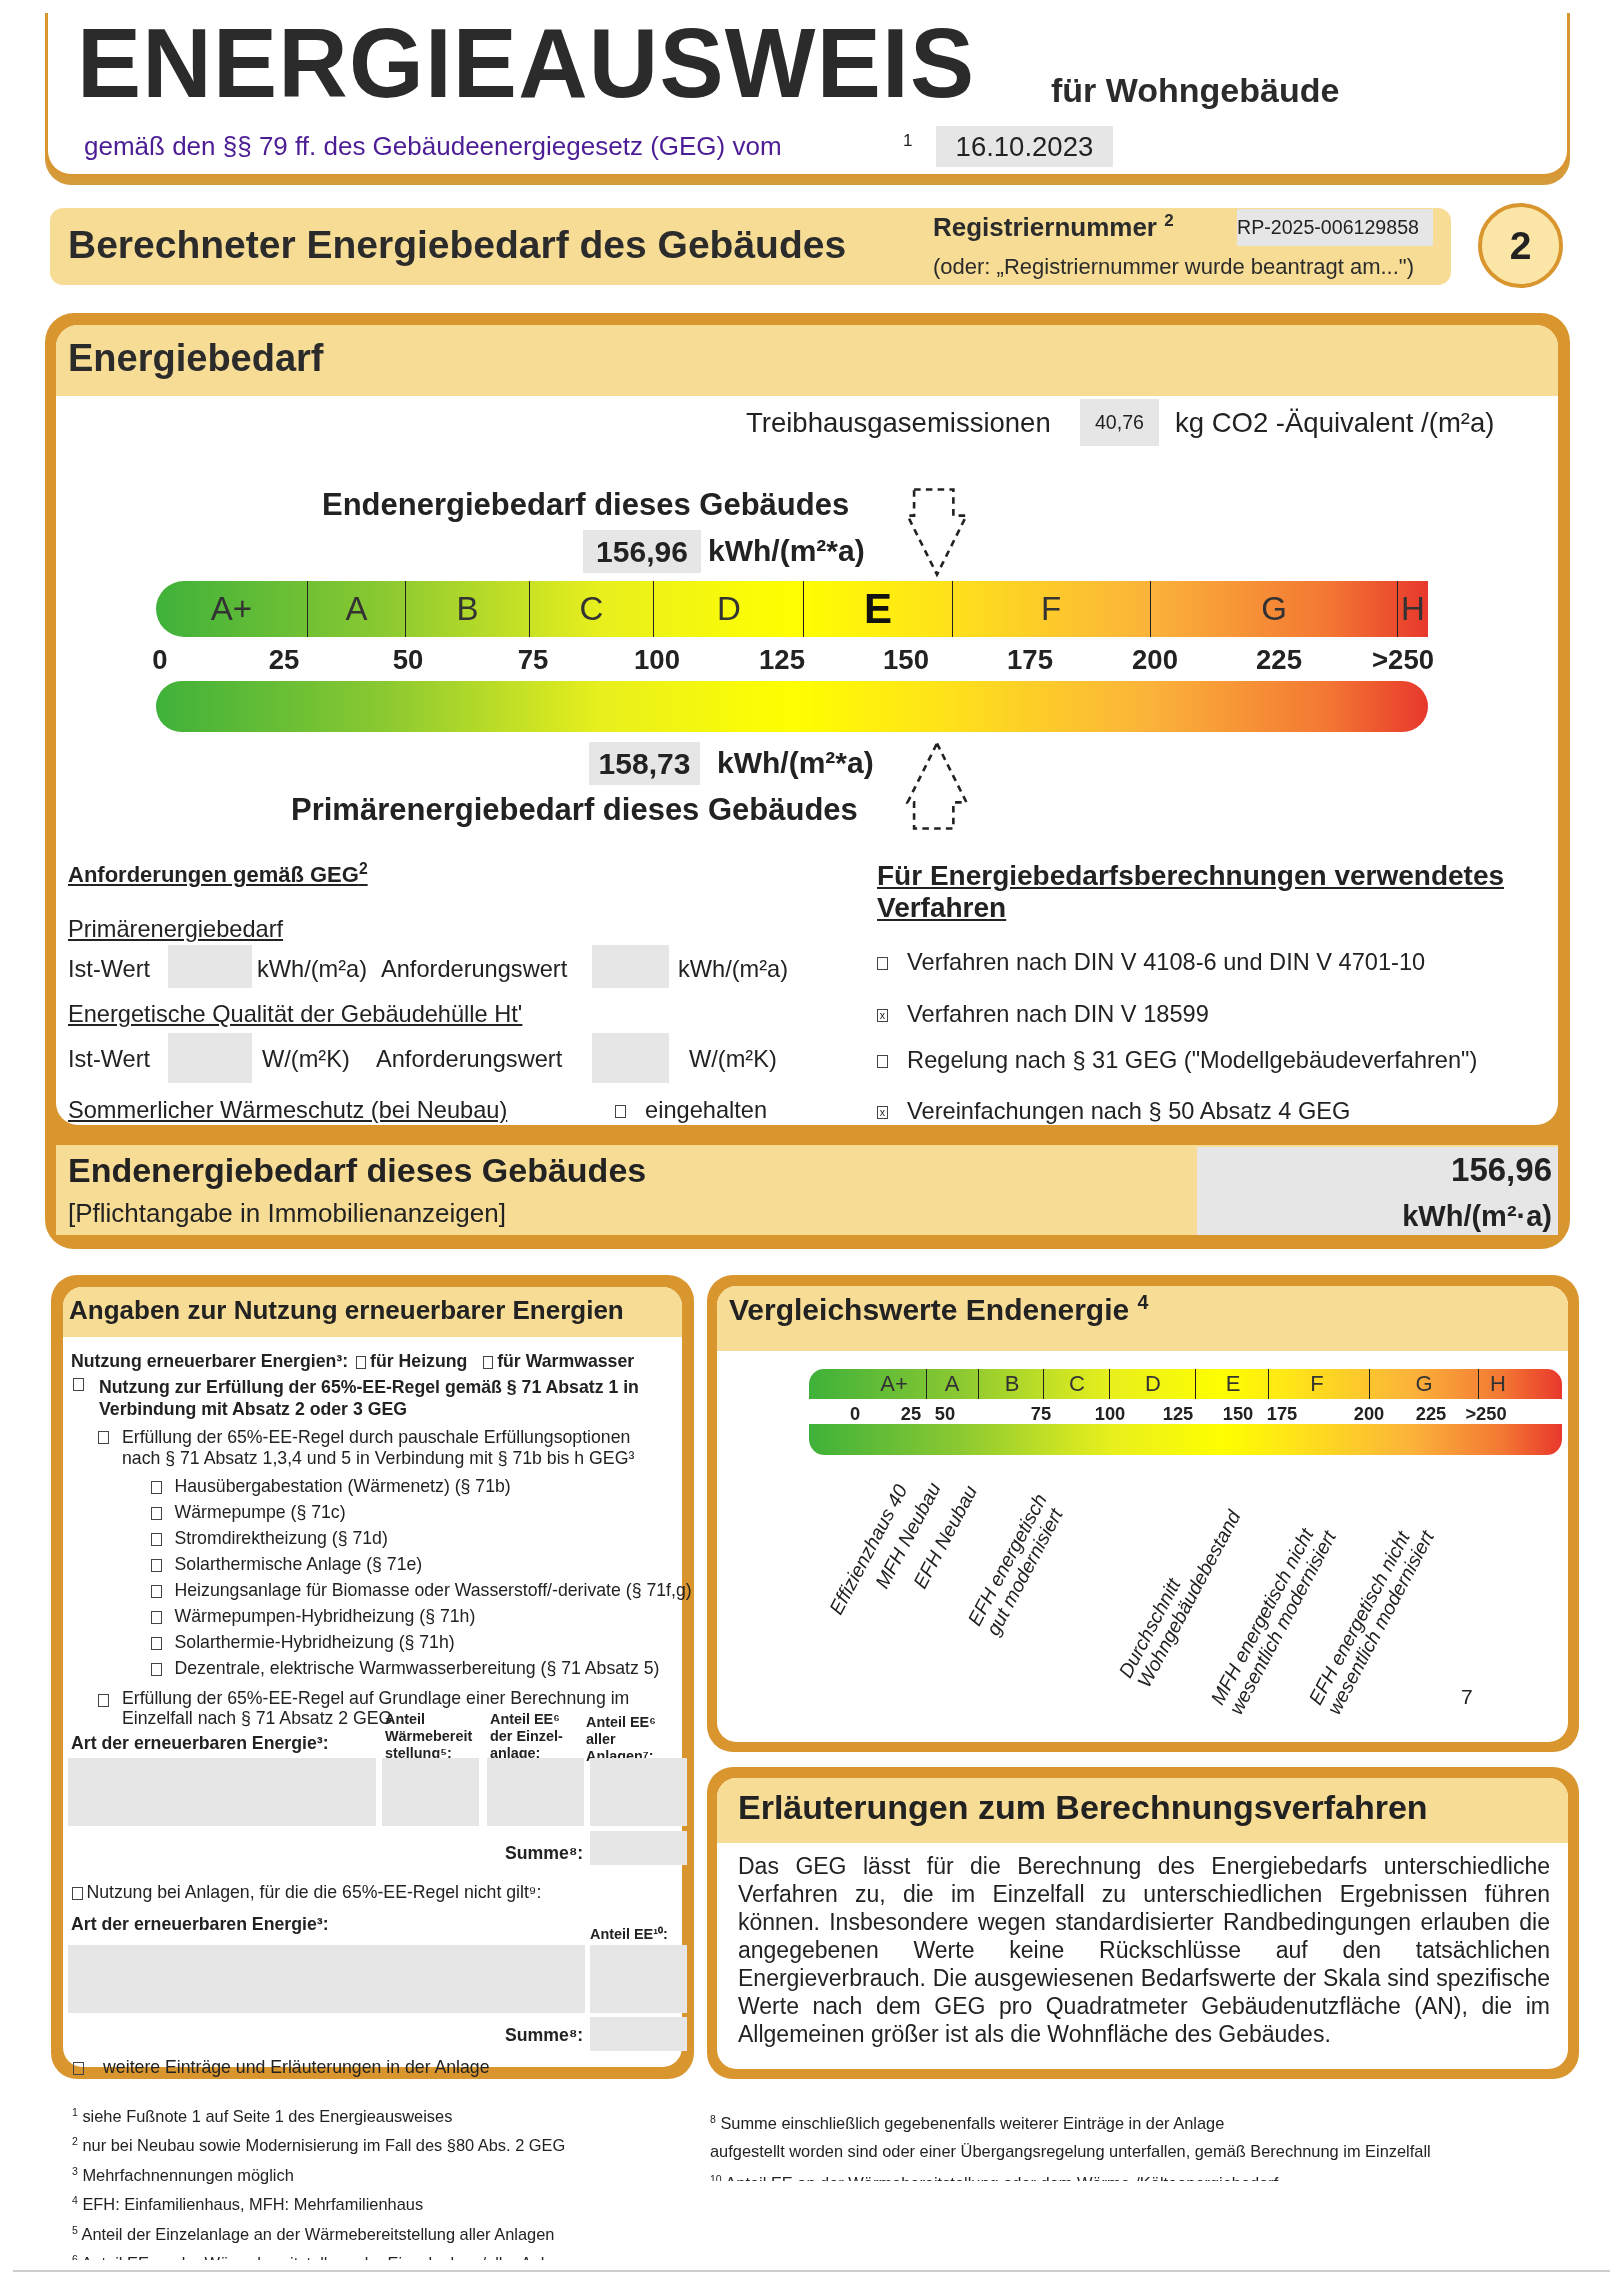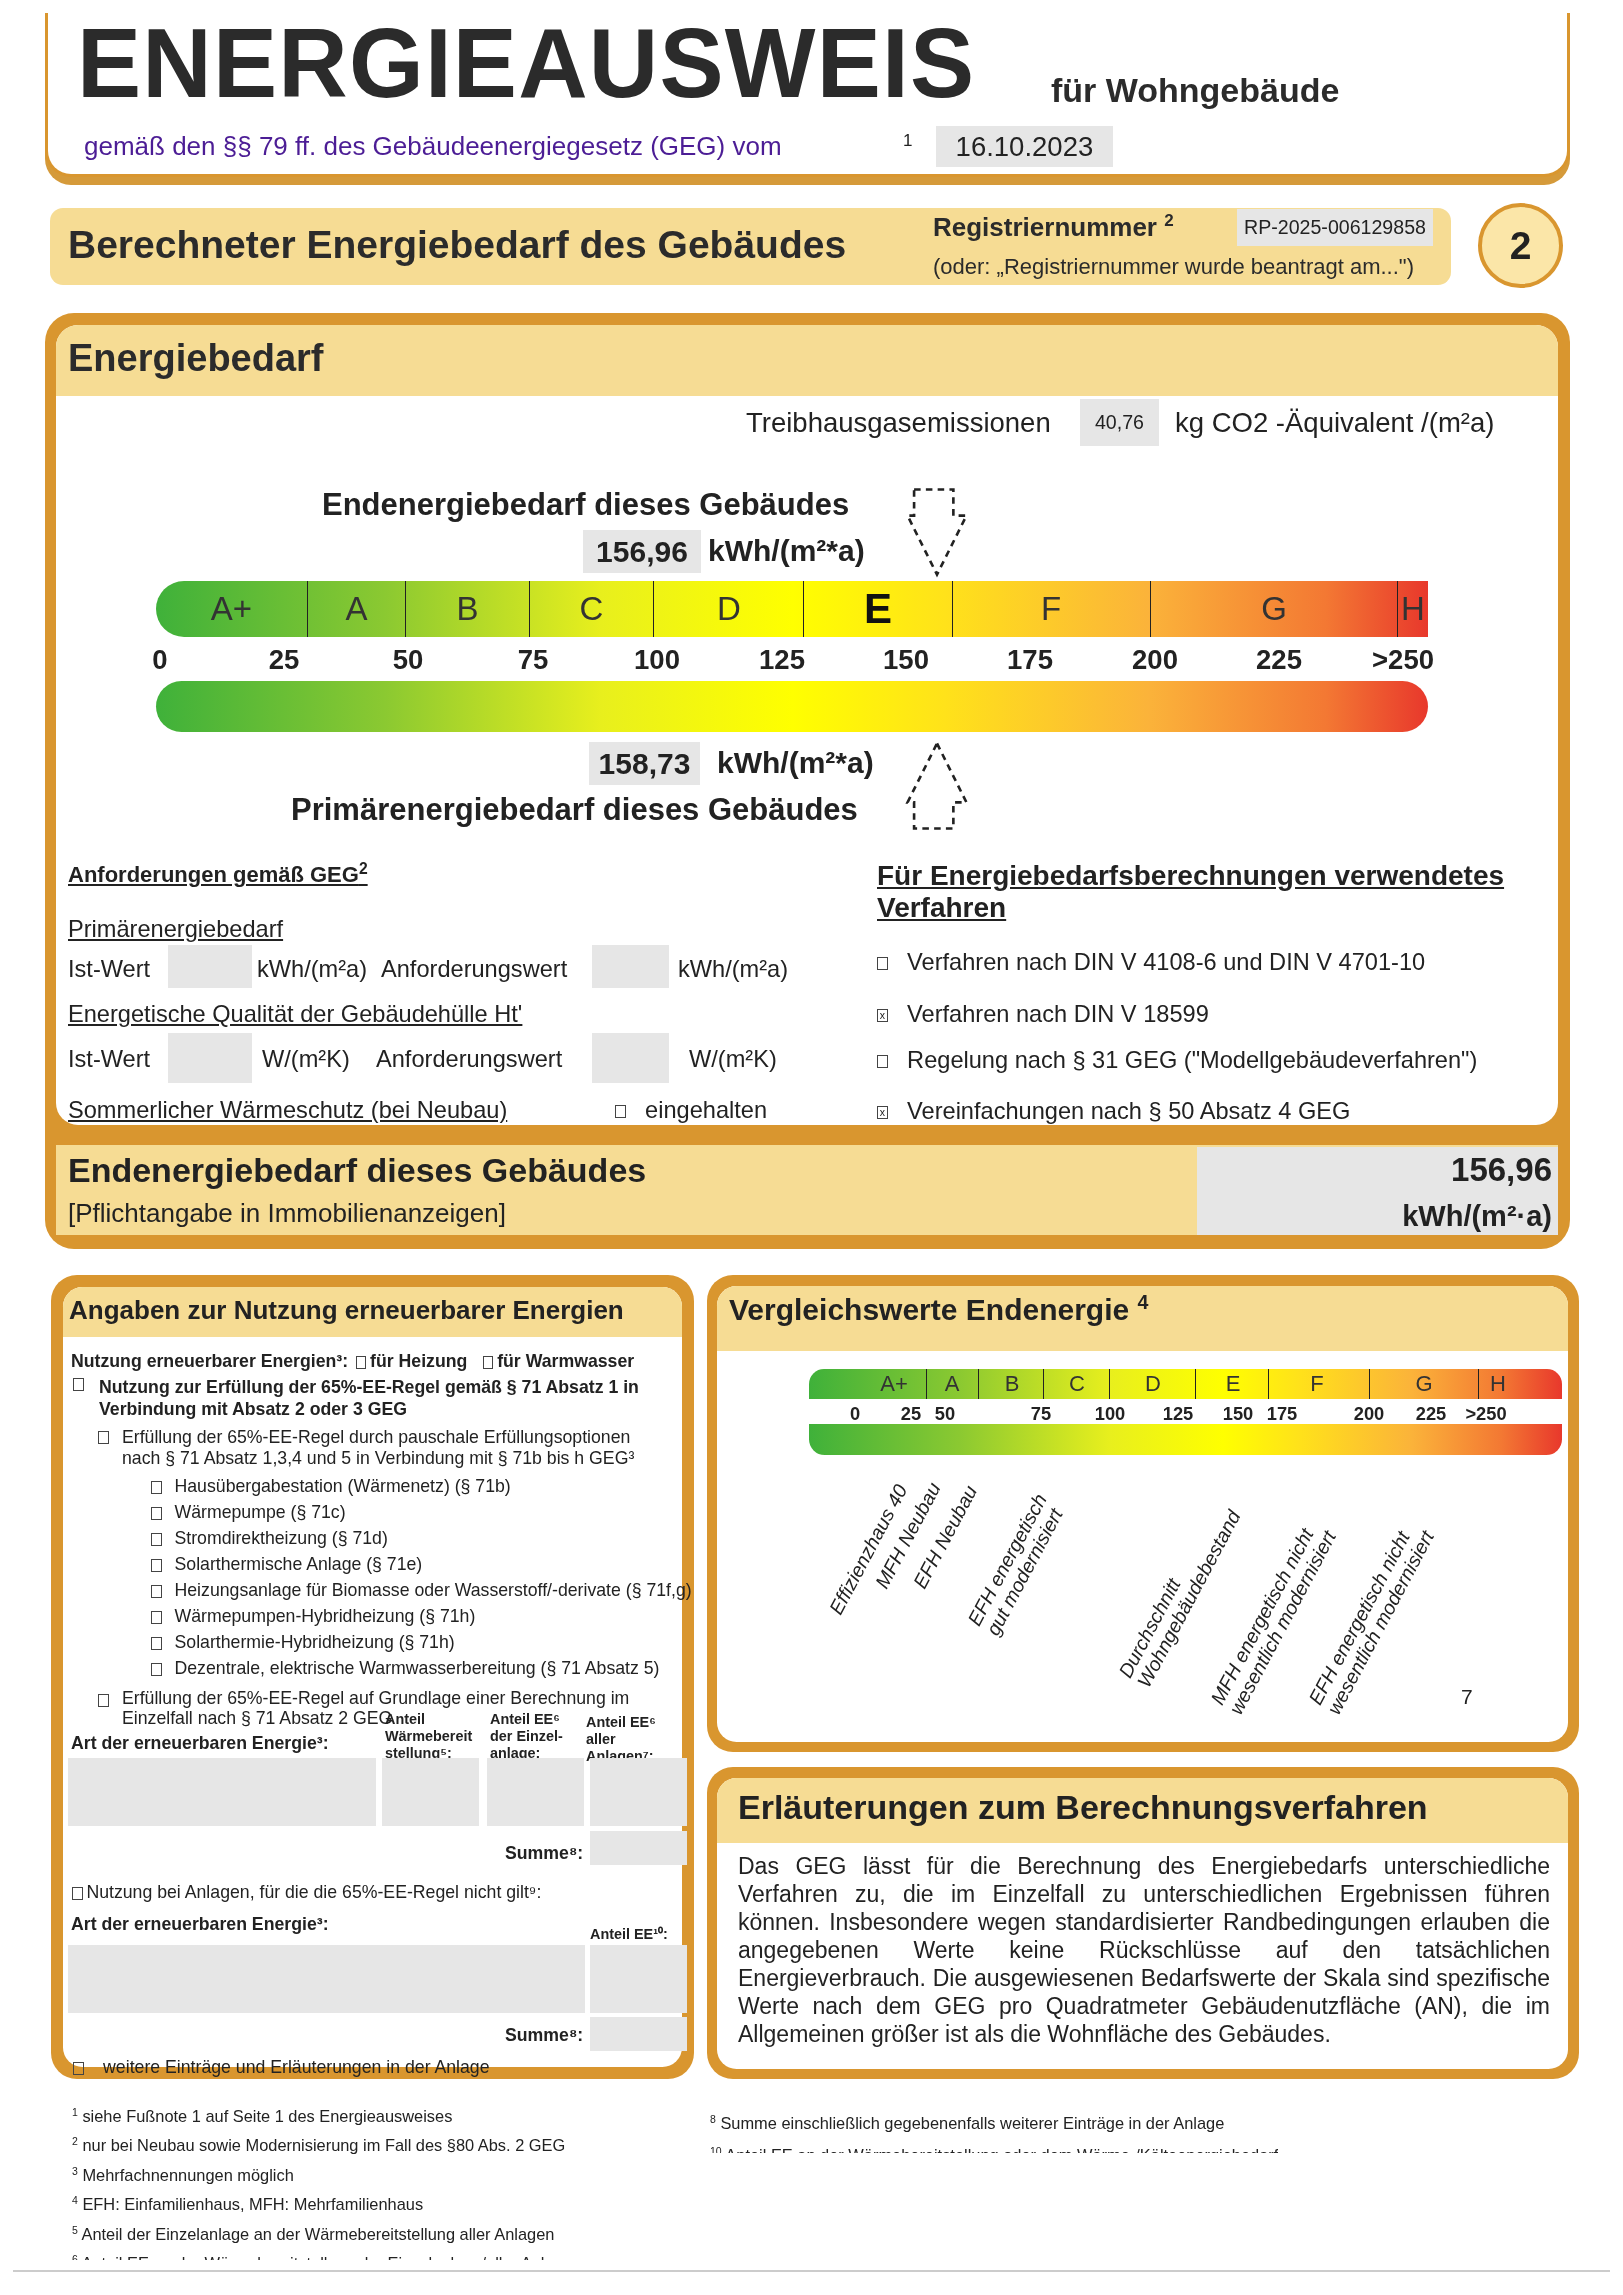--- a/index.html
+++ b/index.html
@@ -10,21 +10,21 @@
   .title-big{left:77px;top:14.4px;font-size:98px;font-weight:bold;letter-spacing:1.3px;color:#2b2b2b;line-height:1;transform:scaleX(0.98);transform-origin:left;}
   .title-sub{left:1051px;top:71px;font-size:34px;font-weight:bold;color:#2b2b2b;}
   .gem{left:84px;top:131px;font-size:26px;color:#4c1d95;}
   .sup1{left:903px;top:131px;font-size:17px;}
   .datebox{left:936px;top:126px;width:177px;height:41px;background:#e6e6e6;font-size:27.5px;line-height:41px;padding-left:19.6px;box-sizing:border-box;}
   
   .band2{left:50px;top:208px;width:1401px;height:77px;background:#f6dc94;border-radius:13px;}
   .band2-title{left:68px;top:223px;font-size:39px;font-weight:bold;color:#2b2b2b;}
   .regnr{left:933px;top:211px;font-size:26px;font-weight:bold;color:#2b2b2b;}
   .regnr sup{font-size:17px;}
-  .regbox{left:1237px;top:209px;width:196px;height:37px;background:#e6e6e6;font-size:19.6px;line-height:37px;text-align:center;}
+  .regbox{left:1237px;top:209px;width:196px;height:37px;background:#e6e6e6;font-size:19.6px;line-height:37px;text-align:left;}
   .regnote{left:933px;top:254px;font-size:22px;color:#2b2b2b;}
   .pagecircle{left:1478px;top:203px;width:85px;height:85px;border:4.6px solid #d9962f;border-radius:50%;background:#fbe6a8;box-sizing:border-box;font-size:39px;font-weight:bold;text-align:center;line-height:77px;}
   
   .main{left:45px;top:313px;width:1525px;height:936px;background:#d9962f;border-radius:29px;}
   .main-inner{left:56px;top:325px;width:1502px;height:800px;background:#fff;border-radius:22px;overflow:hidden;}
   .main-head{left:56px;top:325px;width:1502px;height:71px;background:#f6dc94;border-radius:22px 22px 0 0;}
   .main-head-title{left:68px;top:337px;font-size:38px;font-weight:bold;color:#2b2b2b;}
   .treib{left:746px;top:407px;font-size:27.5px;}
   .treibval{left:1080px;top:399px;width:79px;height:47px;background:#e6e6e6;font-size:19.6px;text-align:center;line-height:47px;}
   .treibunit{left:1175px;top:407px;font-size:27.5px;}
@@ -300,16 +300,17 @@
 <div class="abs fn" style="left:72px;top:2100px;line-height:25px">
   <div><sup>1</sup> <span>siehe Fußnote 1 auf Seite 1 des Energieausweises</span></div>
   <div><sup>2</sup> <span>nur bei Neubau sowie Modernisierung im Fall des §80 Abs. 2 GEG</span></div>
   <div><sup>3</sup> <span>Mehrfachnennungen möglich</span></div>
   <div><sup>4</sup> <span>EFH: Einfamilienhaus, MFH: Mehrfamilienhaus</span></div>
   <div><sup>5</sup> <span>Anteil der Einzelanlage an der Wärmebereitstellung aller Anlagen</span></div>
   <div style="height:13px;overflow:hidden"><sup>6</sup> <span>Anteil EE an der Wärmebereitstellung der Einzelanlage/aller Anlagen</span></div>
 </div>
 <div class="abs fn" style="left:710px;top:2105px;line-height:28px">
   <div><sup>8</sup> <span>Summe einschließlich gegebenenfalls weiterer Einträge in der Anlage</span></div>
+  <div><span>aufgestellt worden sind oder einer Übergangsregelung unterfallen, gemäß Berechnung im Einzelfall</span></div>
   <div style="height:15.7px;overflow:hidden"><sup>10</sup> <span>Anteil EE an der Wärmebereitstellung oder dem Wärme-/Kälteenergiebedarf</span></div>
 </div>
 <div class="abs" style="left:13px;top:2270px;width:1597px;height:2px;background:#ccc"></div>
 
 
 </body></html>

